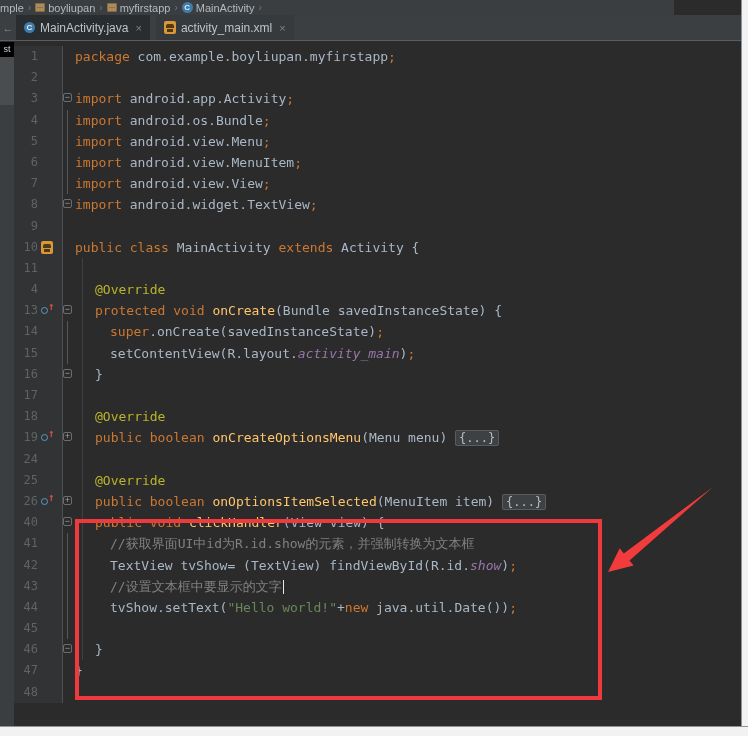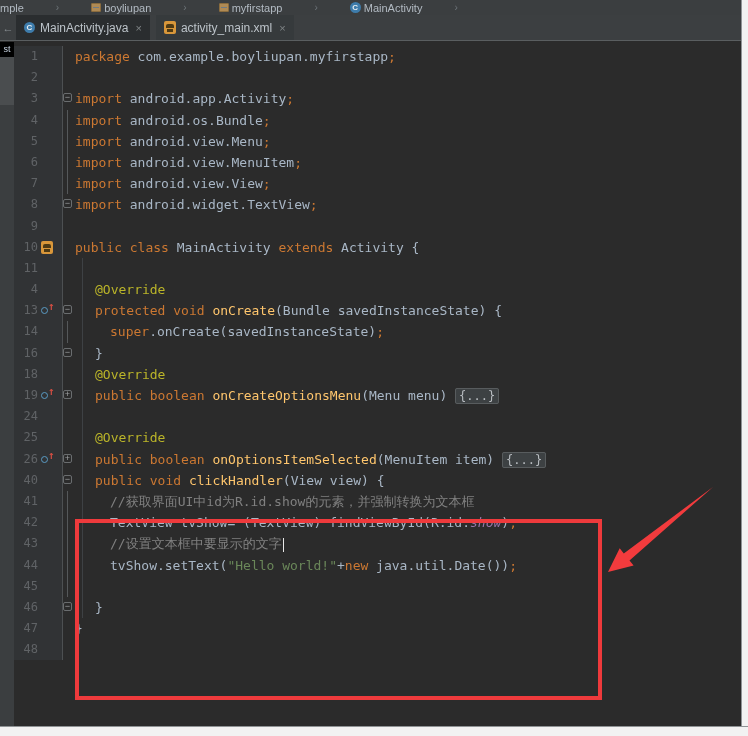--- a/index.html
+++ b/index.html
@@ -1,23 +1,23 @@
 <!DOCTYPE html>
 <html><head>
 <meta charset="utf-8">
 <style>
   * { margin:0; padding:0; box-sizing:border-box; }
   html,body { width:748px; height:736px; overflow:hidden; }
   body { font-family:"Liberation Sans", sans-serif; background:#2b2b2b; position:relative; }
   #window { position:absolute; inset:0; background:#2b2b2b; }
 
   
-  #breadcrumb { position:absolute; left:0; top:0; width:741px; height:15px;
+  #breadcrumb { position:absolute; left:0; top:0; width:674px; height:15px;
     background:#3b3e40; display:flex; align-items:center; font-size:11px;
-    color:#b2bac2; white-space:nowrap; overflow:hidden;gap:28px; }
+    color:#b2bac2; white-space:nowrap; overflow:hidden; }
   .crumb { display:inline-flex; align-items:center; gap:3px; cursor:default; }
   .crumb-sep { color:#6d7478; margin:0 4px; font-size:10px; }
   .pkg-ico { width:10px; height:9px; background:#b08a54; border:1px solid #8a6c3e;
     border-radius:1px; display:inline-block; position:relative; }
   .pkg-ico::after { content:""; position:absolute; left:1px; right:1px; top:3px;
     height:1px; background:#6f7b84; }
   .cls-ico { width:11px; height:11px; border-radius:50%; background:#3e7cab;
     color:#e8eef2; font-size:8px; font-weight:bold; display:inline-flex;
     align-items:center; justify-content:center; line-height:1; }
 
@@ -154,21 +154,23 @@
         <div class="row"><div class="ln">5</div><div class="gic"></div><div class="fold fline"></div><div class="codecell" style="padding-left: 0px;"><span class="tok-kw">import</span><span class="tok-pl"> android.view.Menu</span><span class="tok-sc">;</span></div></div>
         <div class="row"><div class="ln">6</div><div class="gic"></div><div class="fold fline"></div><div class="codecell" style="padding-left: 0px;"><span class="tok-kw">import</span><span class="tok-pl"> android.view.MenuItem</span><span class="tok-sc">;</span></div></div>
         <div class="row"><div class="ln">7</div><div class="gic"></div><div class="fold fline"></div><div class="codecell" style="padding-left: 0px;"><span class="tok-kw">import</span><span class="tok-pl"> android.view.View</span><span class="tok-sc">;</span></div></div>
         <div class="row"><div class="ln">8</div><div class="gic"></div><div class="fold"><span class="fm">−</span></div><div class="codecell" style="padding-left: 0px;"><span class="tok-kw">import</span><span class="tok-pl"> android.widget.TextView</span><span class="tok-sc">;</span></div></div>
         <div class="row"><div class="ln">9</div><div class="gic"></div><div class="fold"></div><div class="codecell" style="padding-left: 0px;"></div></div>
         <div class="row"><div class="ln">10</div><div class="gic"><span class="ic-android"></span></div><div class="fold"></div><div class="codecell" style="padding-left: 0px;"><span class="tok-kw">public class</span><span class="tok-pl"> MainActivity </span><span class="tok-kw">extends</span><span class="tok-pl"> Activity {</span></div></div>
         <div class="row"><div class="ln">11</div><div class="gic"></div><div class="fold"></div><div class="codecell g1" style="padding-left: 0px;"></div></div>
         <div class="row"><div class="ln">4</div><div class="gic"></div><div class="fold"></div><div class="codecell g1" style="padding-left: 20px;"><span class="tok-ann">@Override</span></div></div>
         <div class="row"><div class="ln">13</div><div class="gic"><span class="ic-ov"><span class="c"></span><span class="a">↑</span></span></div><div class="fold"><span class="fm">−</span></div><div class="codecell g1" style="padding-left: 20px;"><span class="tok-kw">protected void</span><span class="tok-pl"> </span><span class="tok-mth">onCreate</span><span class="tok-pl">(Bundle savedInstanceState) {</span></div></div>
         <div class="row"><div class="ln">14</div><div class="gic"></div><div class="fold fline"></div><div class="codecell g1" style="padding-left: 35px;"><span class="tok-kw">super</span><span class="tok-pl">.onCreate(savedInstanceState)</span><span class="tok-sc">;</span></div></div>
+        <div class="row"><div class="ln">15</div><div class="gic"></div><div class="fold fline"></div><div class="codecell g1" style="padding-left: 35px;"><span class="tok-pl">setContentView(R.layout.</span><span class="tok-fld">activity_main</span><span class="tok-pl">)</span><span class="tok-sc">;</span></div></div>
         <div class="row"><div class="ln">16</div><div class="gic"></div><div class="fold"><span class="fm">−</span></div><div class="codecell g1" style="padding-left: 20px;"><span class="tok-pl">}</span></div></div>
+        <div class="row"><div class="ln">17</div><div class="gic"></div><div class="fold"></div><div class="codecell g1" style="padding-left: 0px;"></div></div>
         <div class="row"><div class="ln">18</div><div class="gic"></div><div class="fold"></div><div class="codecell g1" style="padding-left: 20px;"><span class="tok-ann">@Override</span></div></div>
         <div class="row"><div class="ln">19</div><div class="gic"><span class="ic-ov"><span class="c"></span><span class="a">↑</span></span></div><div class="fold"><span class="fm">+</span></div><div class="codecell g1" style="padding-left: 20px;"><span class="tok-kw">public boolean</span><span class="tok-pl"> </span><span class="tok-mth">onCreateOptionsMenu</span><span class="tok-pl">(Menu menu) </span><span class="fold-chip">{...}</span></div></div>
         <div class="row"><div class="ln">24</div><div class="gic"></div><div class="fold"></div><div class="codecell g1" style="padding-left: 0px;"></div></div>
         <div class="row"><div class="ln">25</div><div class="gic"></div><div class="fold"></div><div class="codecell g1" style="padding-left: 20px;"><span class="tok-ann">@Override</span></div></div>
         <div class="row"><div class="ln">26</div><div class="gic"><span class="ic-ov"><span class="c"></span><span class="a">↑</span></span></div><div class="fold"><span class="fm">+</span></div><div class="codecell g1" style="padding-left: 20px;"><span class="tok-kw">public boolean</span><span class="tok-pl"> </span><span class="tok-mth">onOptionsItemSelected</span><span class="tok-pl">(MenuItem item) </span><span class="fold-chip">{...}</span></div></div>
         <div class="row"><div class="ln">40</div><div class="gic"></div><div class="fold"><span class="fm">−</span></div><div class="codecell g1" style="padding-left: 20px;"><span class="tok-kw">public void</span><span class="tok-pl"> </span><span class="tok-mth">clickHandler</span><span class="tok-pl">(View view) {</span></div></div>
         <div class="row"><div class="ln">41</div><div class="gic"></div><div class="fold fline"></div><div class="codecell g1" style="padding-left: 35px;"><span class="tok-cmt">//获取界面UI中id为R.id.show的元素，并强制转换为文本框</span></div></div>
         <div class="row"><div class="ln">42</div><div class="gic"></div><div class="fold fline"></div><div class="codecell g1" style="padding-left: 35px;"><span class="tok-pl">TextView tvShow= (TextView) findViewById(R.id.</span><span class="tok-fld">show</span><span class="tok-pl">)</span><span class="tok-sc">;</span></div></div>
         <div class="row"><div class="ln">43</div><div class="gic"></div><div class="fold fline"></div><div class="codecell g1" style="padding-left: 35px;"><span class="tok-cmt">//设置文本框中要显示的文字</span><span class="caret"></span></div></div>
         <div class="row"><div class="ln">44</div><div class="gic"></div><div class="fold fline"></div><div class="codecell g1" style="padding-left: 35px;"><span class="tok-pl">tvShow.setText(</span><span class="tok-str">"Hello world!"</span><span class="tok-pl">+</span><span class="tok-kw">new</span><span class="tok-pl"> java.util.Date())</span><span class="tok-sc">;</span></div></div>

